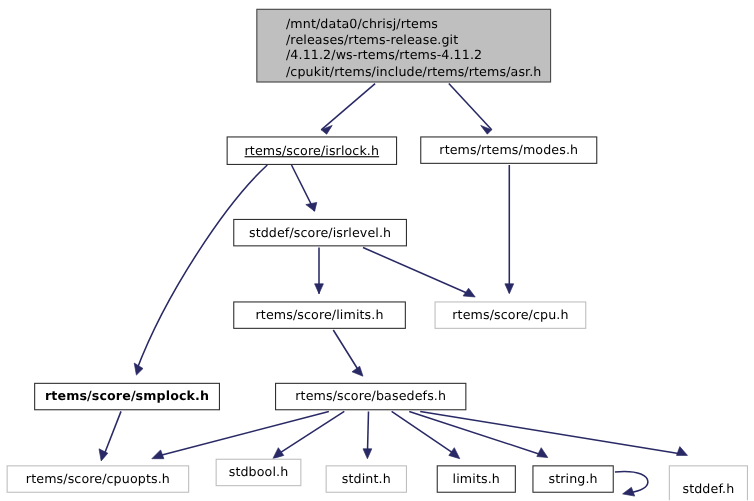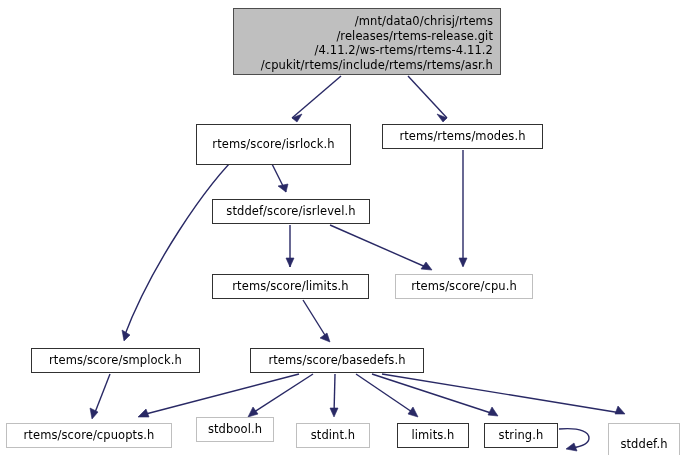--- a/index.html
+++ b/index.html
@@ -47,22 +47,22 @@
     text-align: center;
     letter-spacing: 0.1px;
   }
   .node-box.strong {
     border: 1.6px solid #313131;
   }
   .node-box.root {
     background: #bfbfbf;
     border: 1.6px solid #4d4d4d;
     display: block;
-    padding: 5px 7px 4px 16px;
-    text-align: right;
+    padding: 5px 7px 4px 26px;
+    text-align: left;
     white-space: pre;
     line-height: 14.6px;
     font-size: 11.5px;
   }
   .node-label {
     display: block;
     pointer-events: none;
   }
 </style>
 </head>
@@ -105,36 +105,36 @@
         <path d="M 559,429 C 582,427 589,433 589,438 C 589,442 585,446 572,448" class="edge-path"></path>
         <path d="M 566,449 L 574,443 L 577,451 Z" class="arrow-head"></path>
       </g>
   </svg>
 
   <div id="nodes-layer">
       <div class="node-box root" style="left: 233px; top: 8px; width: 268px; height: 67px;"><span class="node-label">/mnt/data0/chrisj/rtems
 /releases/rtems-release.git
 /4.11.2/ws-rtems/rtems-4.11.2
 /cpukit/rtems/include/rtems/rtems/asr.h</span></div>
-      <div class="node-box strong" style="left: 196px; top: 124px; width: 155px; height: 41px;">
+      <div class="node-box strong" style="left: 206px; top: 124px; width: 155px; height: 26px; text-decoration: underline;">
         <span class="node-label">rtems/score/isrlock.h</span>
       </div>
       <div class="node-box strong" style="left: 382px; top: 124px; width: 161px; height: 25px;">
         <span class="node-label">rtems/rtems/modes.h</span>
       </div>
       <div class="node-box strong" style="left: 212px; top: 199px; width: 158px; height: 25px;">
         <span class="node-label">stddef/score/isrlevel.h</span>
       </div>
       <div class="node-box strong" style="left: 212px; top: 274px; width: 157px; height: 25px;">
         <span class="node-label">rtems/score/limits.h</span>
       </div>
       <div class="node-box" style="left: 395px; top: 274px; width: 138px; height: 25px;">
         <span class="node-label">rtems/score/cpu.h</span>
       </div>
-      <div class="node-box strong" style="left: 31px; top: 348px; width: 169px; height: 25px;">
+      <div class="node-box strong" style="left: 31px; top: 348px; width: 169px; height: 25px; font-weight: bold;">
         <span class="node-label">rtems/score/smplock.h</span>
       </div>
       <div class="node-box strong" style="left: 250px; top: 348px; width: 174px; height: 25px;">
         <span class="node-label">rtems/score/basedefs.h</span>
       </div>
       <div class="node-box" style="left: 6px; top: 423px; width: 166px; height: 25px;">
         <span class="node-label">rtems/score/cpuopts.h</span>
       </div>
       <div class="node-box" style="left: 196px; top: 417px; width: 78px; height: 25px;">
         <span class="node-label">stdbool.h</span>

